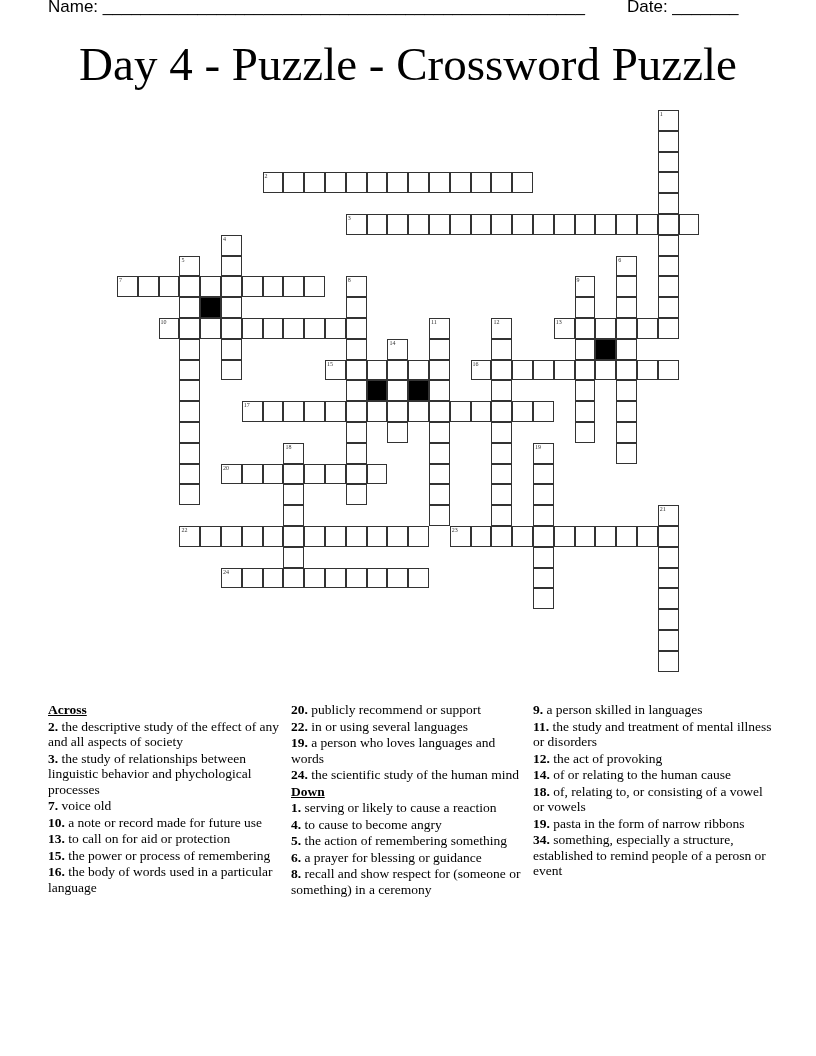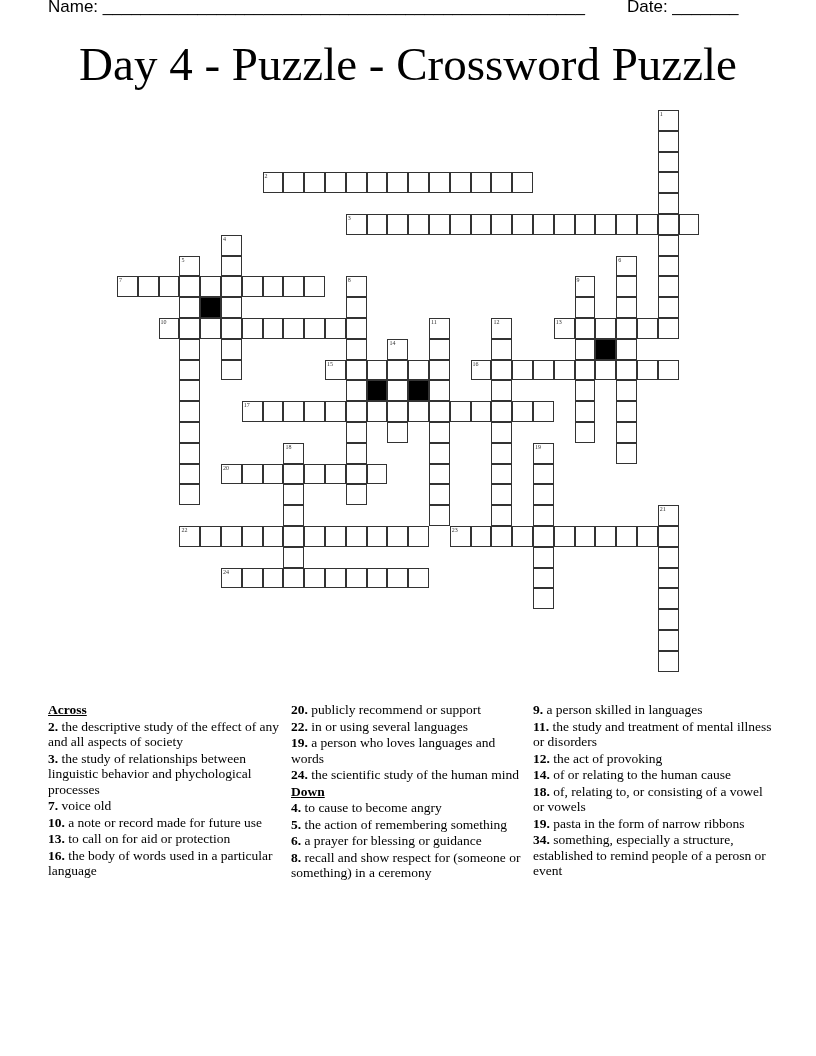--- a/index.html
+++ b/index.html
@@ -291,29 +291,31 @@
     <div class="cell black" style="left: 478.4px; top: 228.8px;"></div>
   </div>
 
 <div class="clues col1">
   <div class="section-head">Across</div>
   <div class="clue"><b>2.</b> <span>the descriptive study of the effect of any and all aspects of society</span></div>
   <div class="clue"><b>3.</b> <span>the study of relationships between linguistic behavior and phychological processes</span></div>
   <div class="clue"><b>7.</b> <span>voice old</span></div>
   <div class="clue"><b>10.</b> <span>a note or record made for future use</span></div>
   <div class="clue"><b>13.</b> <span>to call on for aid or protection</span></div>
+  <div class="clue"><b>15.</b> <span>the power or process of remembering</span></div>
   <div class="clue"><b>16.</b> <span>the body of words used in a particular language</span></div>
 </div>
 
 <div class="clues col2">
   <div class="clue"><b>20.</b> <span>publicly recommend or support</span></div>
   <div class="clue"><b>22.</b> <span>in or using several languages</span></div>
   <div class="clue"><b>19.</b> <span>a person who loves languages and words</span></div>
   <div class="clue"><b>24.</b> <span>the scientific study of the human mind</span></div>
   <div class="section-head">Down</div>
+  <div class="clue"><b>1.</b> <span>serving or likely to cause a reaction</span></div>
   <div class="clue"><b>4.</b> <span>to cause to become angry</span></div>
   <div class="clue"><b>5.</b> <span>the action of remembering something</span></div>
   <div class="clue"><b>6.</b> <span>a prayer for blessing or guidance</span></div>
   <div class="clue"><b>8.</b> <span>recall and show respect for (someone or something) in a ceremony</span></div>
 </div>
 
 <div class="clues col3">
   <div class="clue"><b>9.</b> <span>a person skilled in languages</span></div>
   <div class="clue"><b>11.</b> <span>the study and treatment of mental illness or disorders</span></div>
   <div class="clue"><b>12.</b> <span>the act of provoking</span></div>

